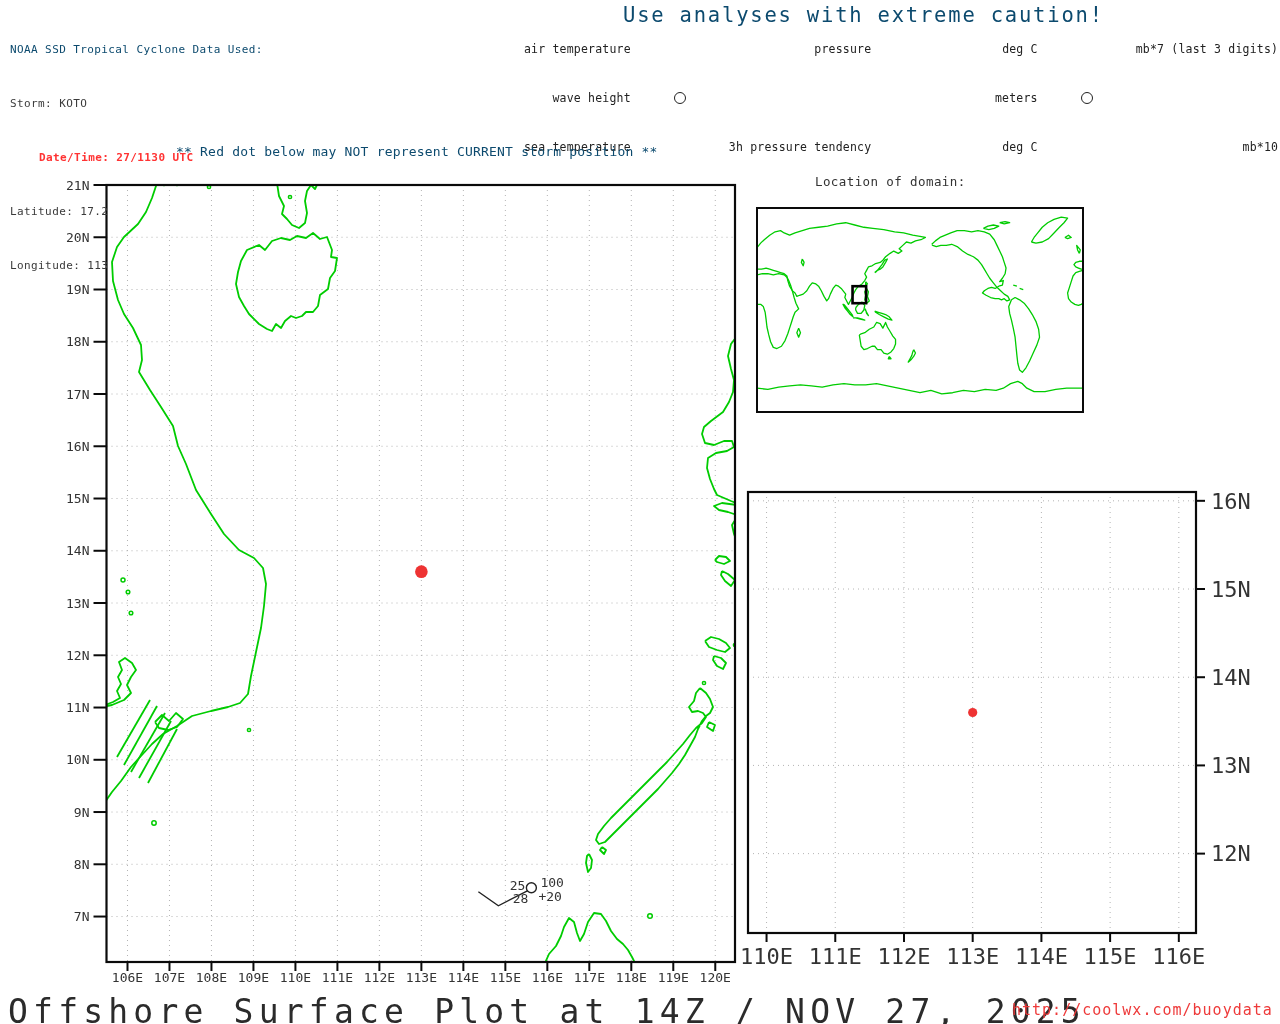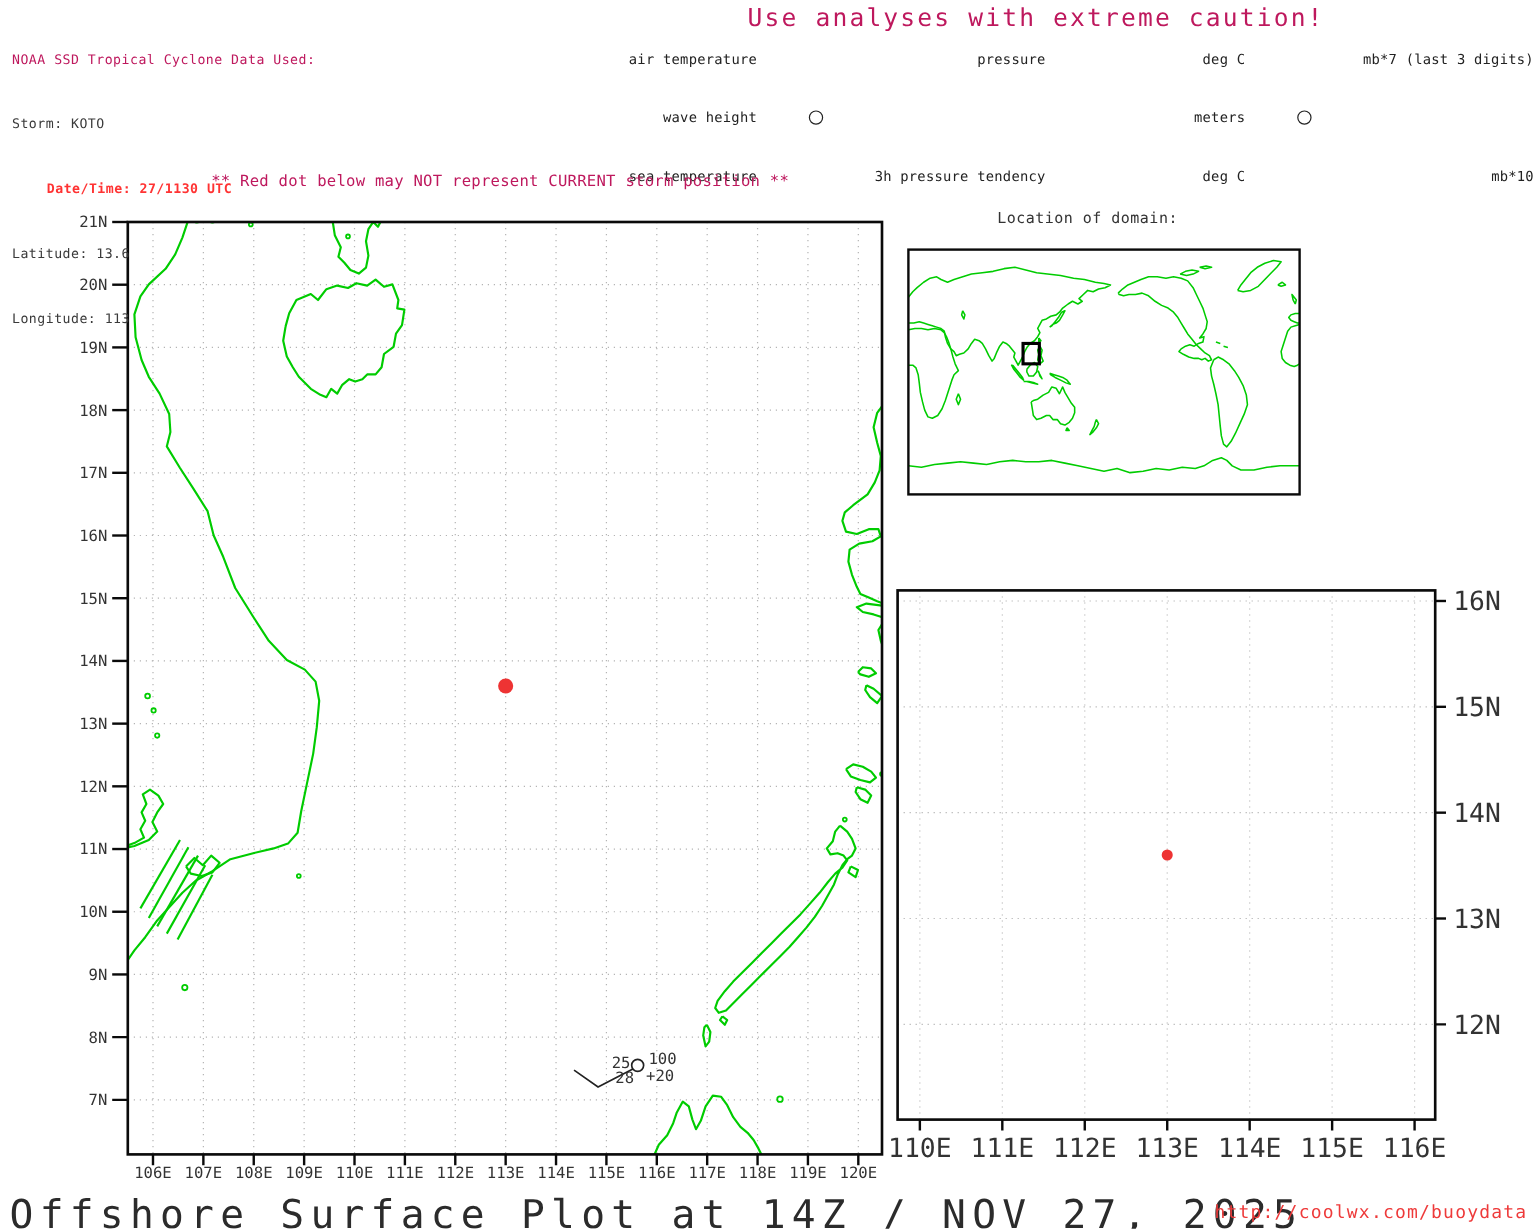--- a/index.html
+++ b/index.html
@@ -1,25 +1,25 @@
 <!DOCTYPE html>
 <html><head>
 <meta charset="utf-8">
 <style>
   html,body{margin:0;padding:0;}
   body{width:1280px;height:1024px;background:#ffffff;position:relative;overflow:hidden;
        font-family:"DejaVu Sans Mono",monospace;}
   #plot{position:absolute;left:0;top:0;z-index:1;}
   .txt{position:absolute;z-index:2;white-space:pre;}
   .hdr{left:10px;top:5px;font-size:11px;line-height:18px;color:#3a3a3a;letter-spacing:.4px;}
-  .red{color:#be185d;}
+  .red{color:#0c4a6e;}
   .bold{font-weight:bold;color:#ff3333;padding-left:29px;}
   .caution{left:623px;top:3px;font-size:20.5px;letter-spacing:1.8px;}
   .warning{left:176px;top:144px;font-size:13px;letter-spacing:.2px;}
-  .inset-title{left:815px;top:174px;font-size:12.5px;color:#333;letter-spacing:.4px;margin-left:16px;}
+  .inset-title{left:815px;top:174px;font-size:12.5px;color:#333;letter-spacing:.4px;}
   .legend{position:absolute;z-index:2;display:grid;grid-template-columns:auto 24px auto;
           font-size:11.5px;line-height:12px;color:#222;letter-spacing:.2px;gap:37px;}
   .legend .l{grid-column:1;text-align:right;}
   .legend .r{grid-column:3;text-align:right;}
   .legend .c{grid-column:2;grid-row:2;display:flex;align-items:center;justify-content:center;}
   .circle{width:10px;height:10px;border:1.6px solid #222;border-radius:50%;background:#fff;}
   .footer-title{left:8px;top:992px;font-size:33px;letter-spacing:5.2px;color:#2b2b2b;}
   .footer-url{left:1012px;top:1001px;font-size:15px;letter-spacing:1px;color:#ee3a3a;text-decoration:none;}
   svg text{font-family:"DejaVu Sans Mono",monospace;fill:#333;}
 </style>
@@ -257,21 +257,21 @@
       </g>
       <rect x="757" y="208" width="326" height="204" fill="none" stroke="#0a0a0a" stroke-width="2"></rect>
       <rect x="852.5361111111112" y="286.2" width="13.583333333333258" height="17" fill="none" stroke="#000" stroke-width="2.6"></rect>
     </g>
   </svg>
 
 <div class="txt hdr">
   <div class="red">NOAA SSD Tropical Cyclone Data Used:</div>
   <div>Storm: KOTO</div>
   <div class="bold">Date/Time: 27/1130 UTC</div>
-  <div>Latitude: 13.6</div>
+  <div>Latitude: 17.2</div>
   <div>Longitude: 113</div>
 </div>
 
 <div class="txt caution red">Use analyses with extreme caution!</div>
 
 <div class="legend" style="left:524px;top:43px;">
   <div class="l" style="grid-row:1">air temperature</div>
   <div class="r" style="grid-row:1">pressure</div>
   <div class="l" style="grid-row:2">wave height</div>
   <div class="c">

